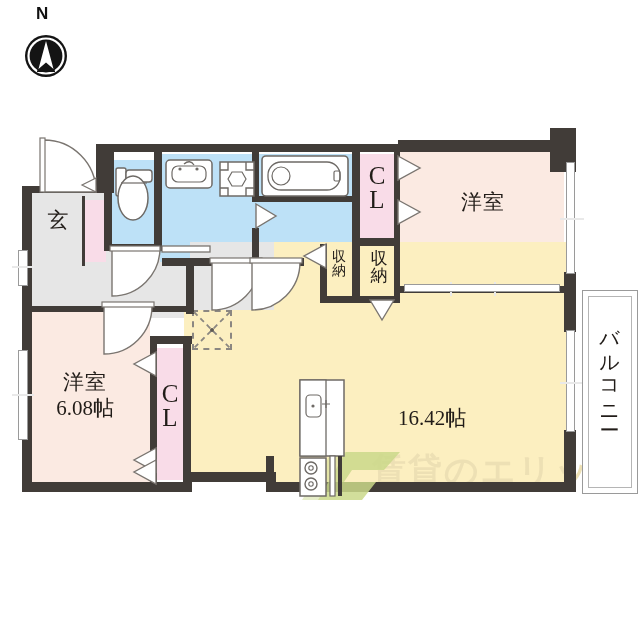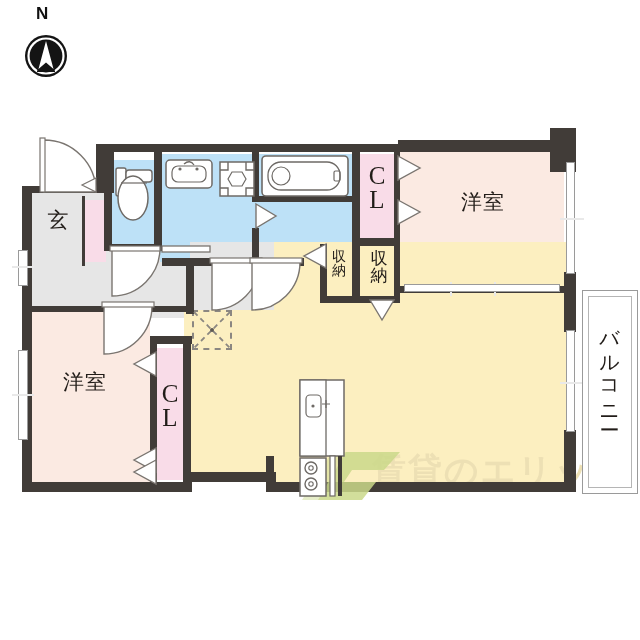--- a/index.html
+++ b/index.html
@@ -301,21 +301,23 @@
 
   <div class="fix" style="left:582px;top:290px;width:56px;height:204px;border:1.6px solid #9a9a9a;"></div>
   <div class="fix" style="left:588px;top:296px;width:44px;height:192px;border:1.2px solid #b5b5b5;"></div>
   <div class="label label-vert" style="left:597px;top:316px;">バルコニー</div>
 
   <div class="label label-gen" style="left:36px;top:206px;width:44px;">玄</div>
 
   <div class="label label-room" style="left:440px;top:188px;width:86px;">洋室</div>
 
   <div class="label label-room" style="left:42px;top:368px;width:86px;">洋室</div>
-
+  <div class="label label-size" style="left:30px;top:394px;width:110px;">6.08帖</div>
+
+  <div class="label label-size" style="left:372px;top:404px;width:120px;">16.42帖</div>
 
   <div class="label label-cl" style="left:360px;top:164px;width:34px;">C<br>L</div>
   <div class="label label-cl" style="left:157px;top:382px;width:26px;">C<br>L</div>
 
   <div class="label label-sn" style="left:328px;top:250px;width:22px;">収<br>納</div>
   <div class="label label-sn" style="left:364px;top:250px;width:30px;font-size:17px;">収<br>納</div>
 
 </div>
 
 </body></html>

